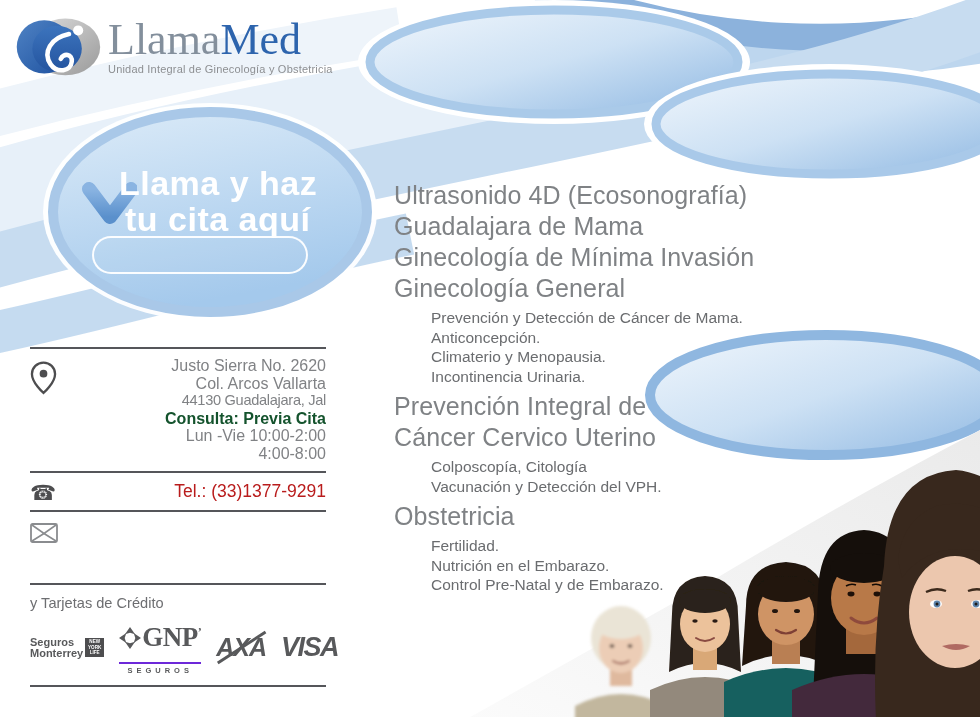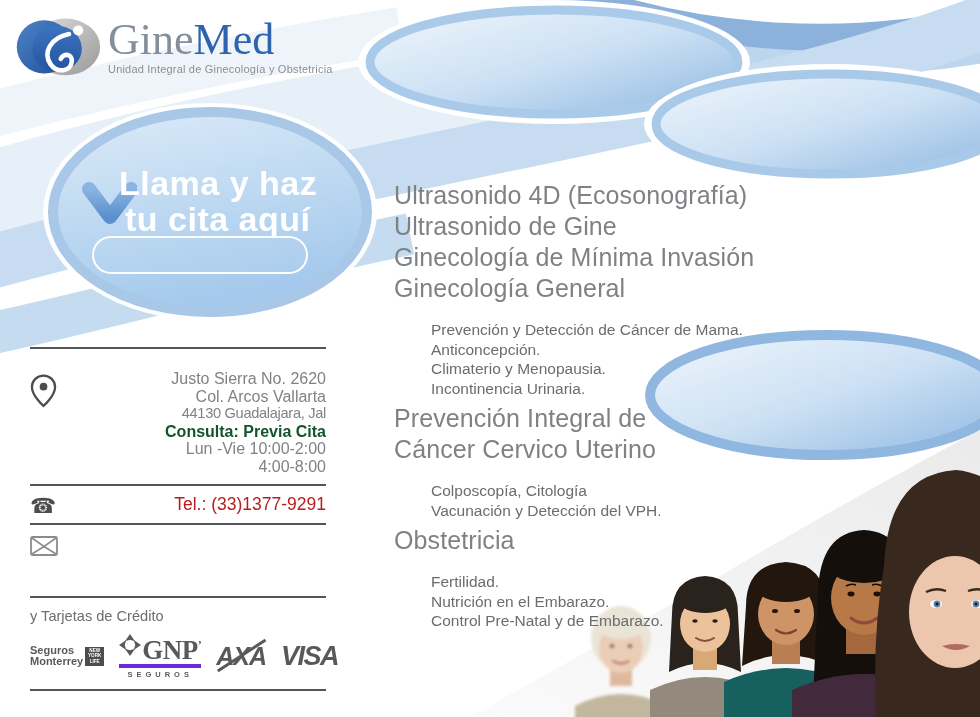--- a/index.html
+++ b/index.html
@@ -22,48 +22,48 @@
   .cta-text{position:absolute;left:119px;top:165px;color:#fff;font-weight:bold;
             font-size:34px;line-height:36px;letter-spacing:.5px;}
   .cta-text .l2{margin-left:6px;}
   .cta-pill{position:absolute;left:92px;top:236px;width:212px;height:34px;border-radius:19px;
             border:2px solid rgba(255,255,255,.95);background:rgba(255,255,255,.05);cursor:pointer;}
   .cta-arrow{position:absolute;left:79px;top:155px;}
 
   
   .contact{position:absolute;left:30px;top:347px;width:296px;color:#808285;}
   .hr{border-top:2px solid #55565a;height:0;}
-  .row-address{display:flex;padding:21px 0 9px;}
+  .row-address{display:flex;padding:8px 0 9px;}
   .icon-col{width:42px;flex:none;padding-top:3px;}
   .addr{flex:1;text-align:right;font-size:16px;line-height:17.5px;}
   .addr .tight{font-size:14.6px;letter-spacing:-.3px;}
   .addr .strong{font-weight:bold;color:#14532d;}
   .row-phone{display:flex;align-items:center;padding:6px 0;}
   .phone-glyph{font-family:"DejaVu Sans",sans-serif;font-size:21px;color:#4d4d4f;line-height:22px;}
   .phone-num{flex:1;text-align:right;font-size:17.5px;color:#b91c1c;cursor:pointer;}
   .row-email{height:60px;padding:11px 0 0;}
   .welcome{padding:9px 0 2px;font-size:14.6px;line-height:18px;color:#6d6e71;}
   .logos{display:flex;align-items:center;gap:15px;padding:6px 0 10px;color:#58595b;}
   .sm{display:flex;align-items:center;gap:2px;}
   .sm-txt{font-size:11px;line-height:11px;font-weight:bold;}
   .sm-box{width:19px;height:19px;background:#4d4d4f;color:#fff;font-size:4.6px;line-height:5.4px;
           font-weight:bold;display:flex;flex-direction:column;align-items:center;justify-content:center;}
   .gnp{display:flex;flex-direction:column;align-items:center;}
-  .gnp-top{display:flex;align-items:flex-start;border-bottom:4px solid #6d28d9;padding-bottom:1px;}
+  .gnp-top{display:flex;align-items:flex-end;border-bottom:2px solid #6d28d9;padding-bottom:12px;}
   .gnp-name{font-family:"Liberation Serif",serif;font-weight:bold;font-size:27px;line-height:25px;letter-spacing:-.5px;}
   .gnp-sub{font-size:7.5px;letter-spacing:4px;margin-top:2px;font-weight:bold;}
   .axa{position:relative;font-weight:900;font-style:italic;font-size:25px;letter-spacing:-1px;}
   .axa-slash{position:absolute;left:-6%;top:44%;width:115%;height:2.5px;background:#58595b;
              transform:rotate(-33deg);transform-origin:center;}
   .visa{font-weight:900;font-style:italic;font-size:27px;letter-spacing:-1.5px;}
 
   
   .services{position:absolute;left:394px;top:180px;width:382px;}
   .svc-title{font-size:25px;line-height:31px;color:#7f8285;font-weight:400;letter-spacing:.1px;}
-  .svc-items{margin:16px 0 5px 37px;font-size:15.5px;line-height:19.5px;color:#6a6c6f;}
+  .svc-items{margin:4px 0 5px 37px;font-size:15.5px;line-height:19.5px;color:#6a6c6f;}
 </style>
 </head>
 <body>
 
 <div id="stage">
 
   <svg id="bg" viewBox="0 0 980 717" aria-hidden="true">
     <defs>
       <linearGradient id="ge" x1="0" y1="0" x2="1" y2="1">
         <stop offset="0" stop-color="#f0f6fc"></stop>
@@ -194,21 +194,21 @@
           </linearGradient>
         </defs>
         <ellipse cx="56" cy="40" rx="38" ry="31" fill="url(#lgs)"></ellipse>
         <ellipse cx="33" cy="40" rx="30" ry="29" fill="url(#lgb)"></ellipse>
         <ellipse cx="47" cy="42" rx="27" ry="25" fill="url(#lgb2)"></ellipse>
         <path d="M 60,26 C 40,30 31,46 40,59 C 47,69 62,67 63,56 C 64,48 54,46 51,53" stroke="#fff" stroke-width="5" fill="none" stroke-linecap="round"></path>
         <circle cx="70" cy="22" r="5.5" fill="#fff"></circle>
       </svg>
     </span>
     <span class="logo-text">
-      <span class="logo-name"><span class="g1">Gine</span><span class="g2">Med</span></span>
+      <span class="logo-name"><span class="g1">Llama</span><span class="g2">Med</span></span>
       <div class="logo-tag">Unidad Integral de Ginecología y Obstetricia</div>
     </span>
   </div>
 
   <span class="cta-arrow">
     <svg width="58" height="74" viewBox="0 0 58 74">
       <g stroke="url(#garrow)" stroke-width="14" fill="none" stroke-linecap="round" stroke-linejoin="round">
         <path d="M 31,8 L 31,48"></path>
         <path d="M 10,34 L 31,62 L 52,34"></path>
       </g>
@@ -305,21 +305,21 @@
     <div class="hr"></div>
   </div>
 
   <div class="services">
 
     <div>
       <div class="svc-title">Ultrasonido 4D (Ecosonografía)</div>
     </div>
 
     <div>
-      <div class="svc-title">Ultrasonido de Gine</div>
+      <div class="svc-title">Guadalajara de Mama</div>
     </div>
 
     <div>
       <div class="svc-title">Ginecología de Mínima Invasión</div>
     </div>
 
     <div>
       <div class="svc-title">Ginecología General</div>
       <div class="svc-items">
         <div>Prevención y Detección de Cáncer de Mama.</div>

